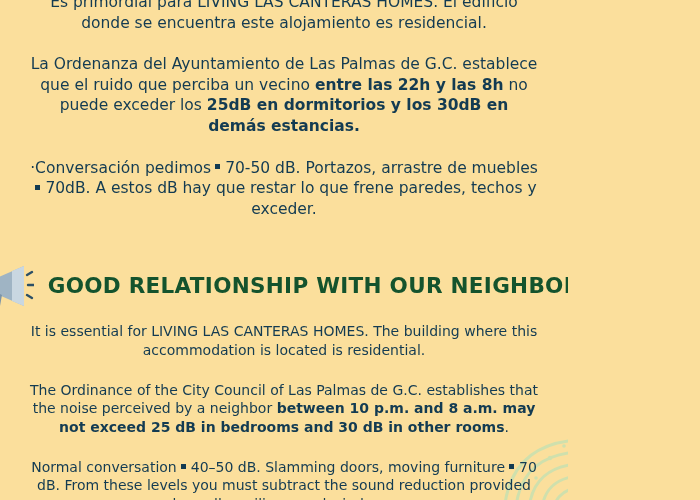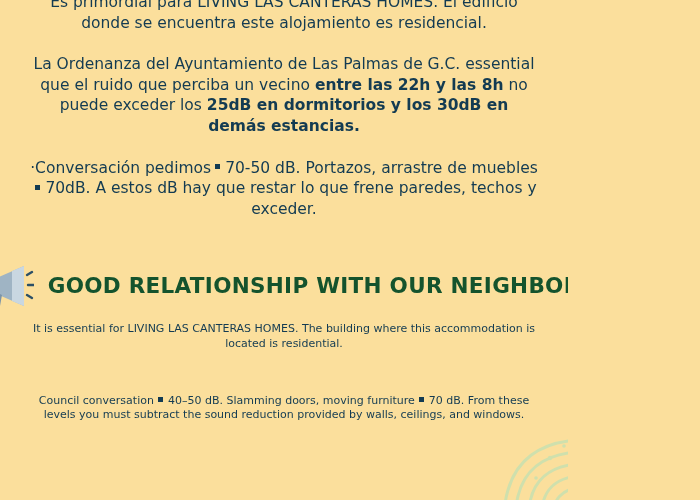--- a/index.html
+++ b/index.html
@@ -30,21 +30,21 @@
   p {
     margin: 0;
     text-align: center;
     color: #133b52;
     line-height: 1.33;
   }
   .para-es {
     font-size: 15.5px;
   }
   .para-en {
-    font-size: 11px;
+    font-size: 14px;
   }
   .top-clip {
     margin-top: -8px;
   }
   .spacer-md { height: 21px; }
   b, strong {
     font-weight: bold;
     margin-top: 25px;
   }
   .heading-row {
@@ -105,21 +105,21 @@
       <circle cx="108" cy="78" r="1.8"></circle>
     </g>
   </svg>
 
   <div class="content">
 
     <p class="para-es top-clip">Es primordial para LIVING LAS CANTERAS HOMES. El edificio donde se encuentra este alojamiento es residencial.</p>
 
     <div class="spacer-md"></div>
 
-    <p class="para-es"><span>La Ordenanza del Ayuntamiento de Las Palmas de G.C. essential que el ruido que perciba un vecino </span><b>entre las 22h y las 8h</b><span> no puede exceder los </span><b>25dB en dormitorios y los 30dB en demás estancias.</b></p>
+    <p class="para-es"><span>La Ordenanza del Ayuntamiento de Las Palmas de G.C. establece que el ruido que perciba un vecino </span><b>entre las 22h y las 8h</b><span> no puede exceder los </span><b>25dB en dormitorios y los 30dB en demás estancias.</b></p>
 
     <div class="spacer-md"></div>
 
     <p class="para-es"><span>·Conversación pedimos</span><span class="sep"></span><span>70-50 dB. Portazos, arrastre de muebles</span><span class="sep"></span><span>70dB. A estos dB hay que restar lo que frene paredes, techos y exceder.</span></p>
 
     <div class="spacer-md"></div>
 
 
     <div class="heading-row">
       <div class="megaphone">
@@ -138,19 +138,20 @@
           </g>
         </svg>
       </div>
       <div class="heading-text">GOOD RELATIONSHIP WITH OUR NEIGHBORS</div>
     </div>
 
     <p class="para-en">It is essential for LIVING LAS CANTERAS HOMES. The building where this accommodation is located is residential.</p>
 
     <div class="spacer-md"></div>
 
+    <p class="para-en"><span>The Ordinance of the City Council of Las Palmas de G.C. establishes that the noise perceived by a neighbor </span><b>between 10 p.m. and 8 a.m. may not exceed 25 dB in bedrooms and 30 dB in other rooms</b><span>.</span></p>
 
     <div class="spacer-md"></div>
 
-    <p class="para-en"><span>Council conversation</span><span class="sep"></span><span>40–50 dB. Slamming doors, moving furniture</span><span class="sep"></span><span>70 dB. From these levels you must subtract the sound reduction provided by walls, ceilings, and windows.</span></p>
+    <p class="para-en"><span>Normal conversation</span><span class="sep"></span><span>40–50 dB. Slamming doors, moving furniture</span><span class="sep"></span><span>70 dB. From these levels you must subtract the sound reduction provided by walls, ceilings, and windows.</span></p>
 
   </div>
 </div>
 
 </body></html>

